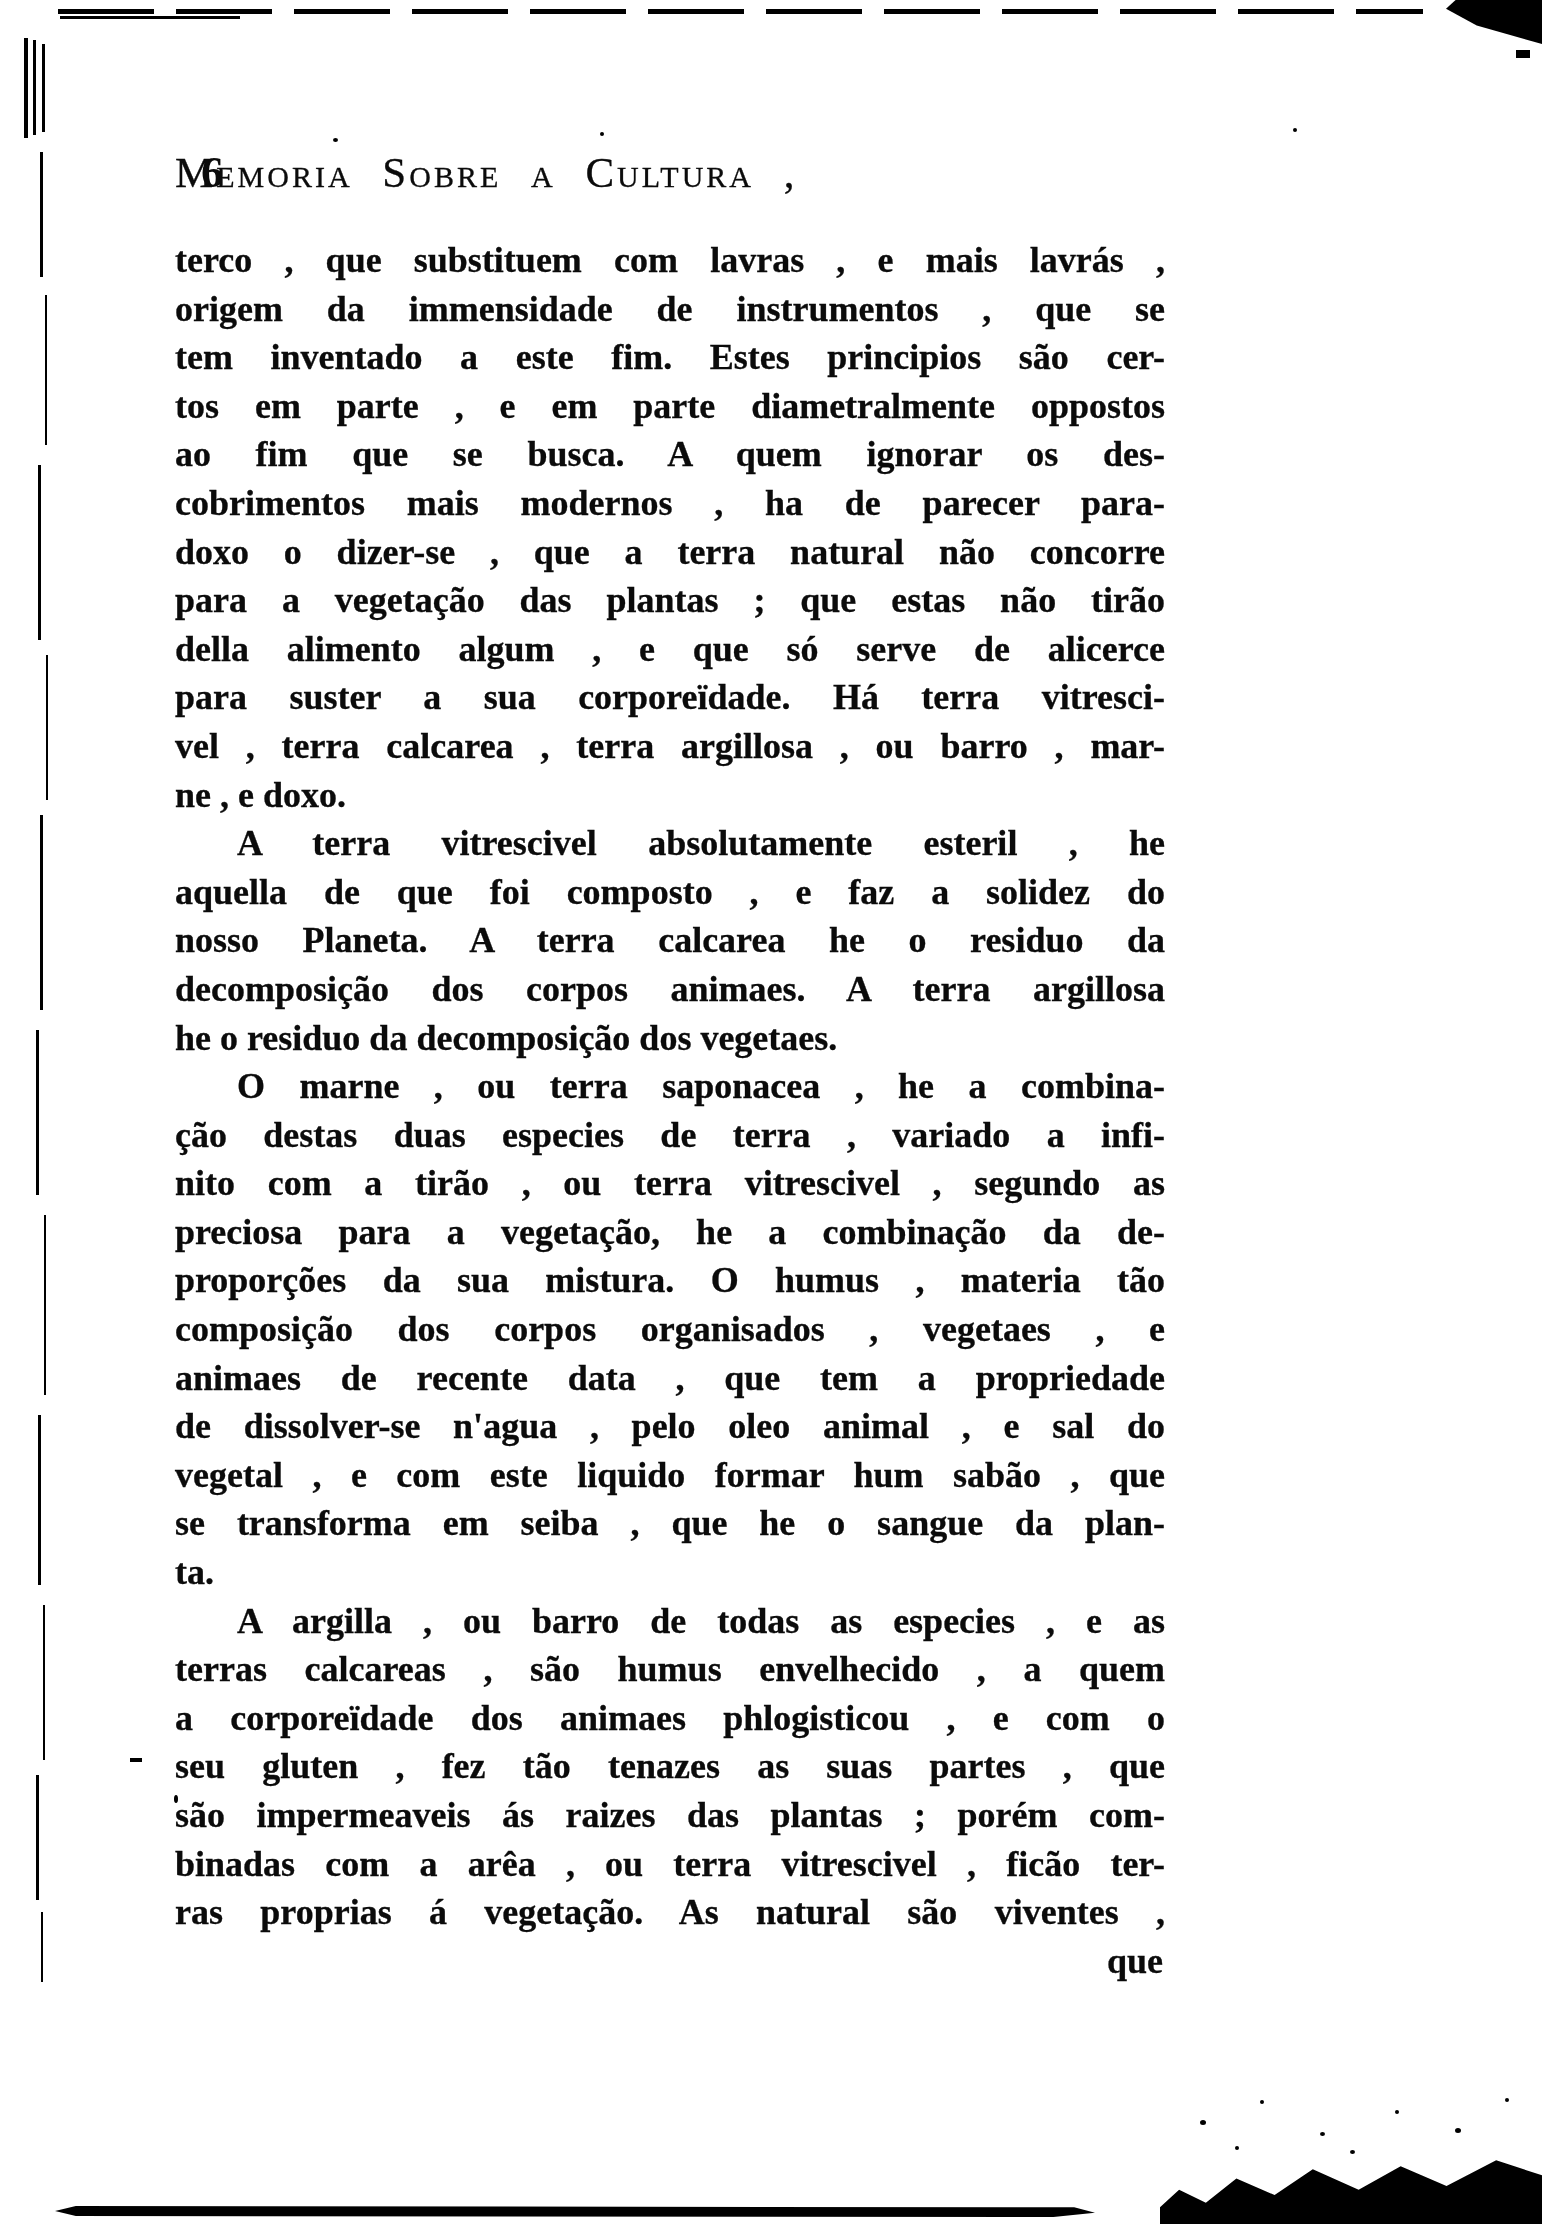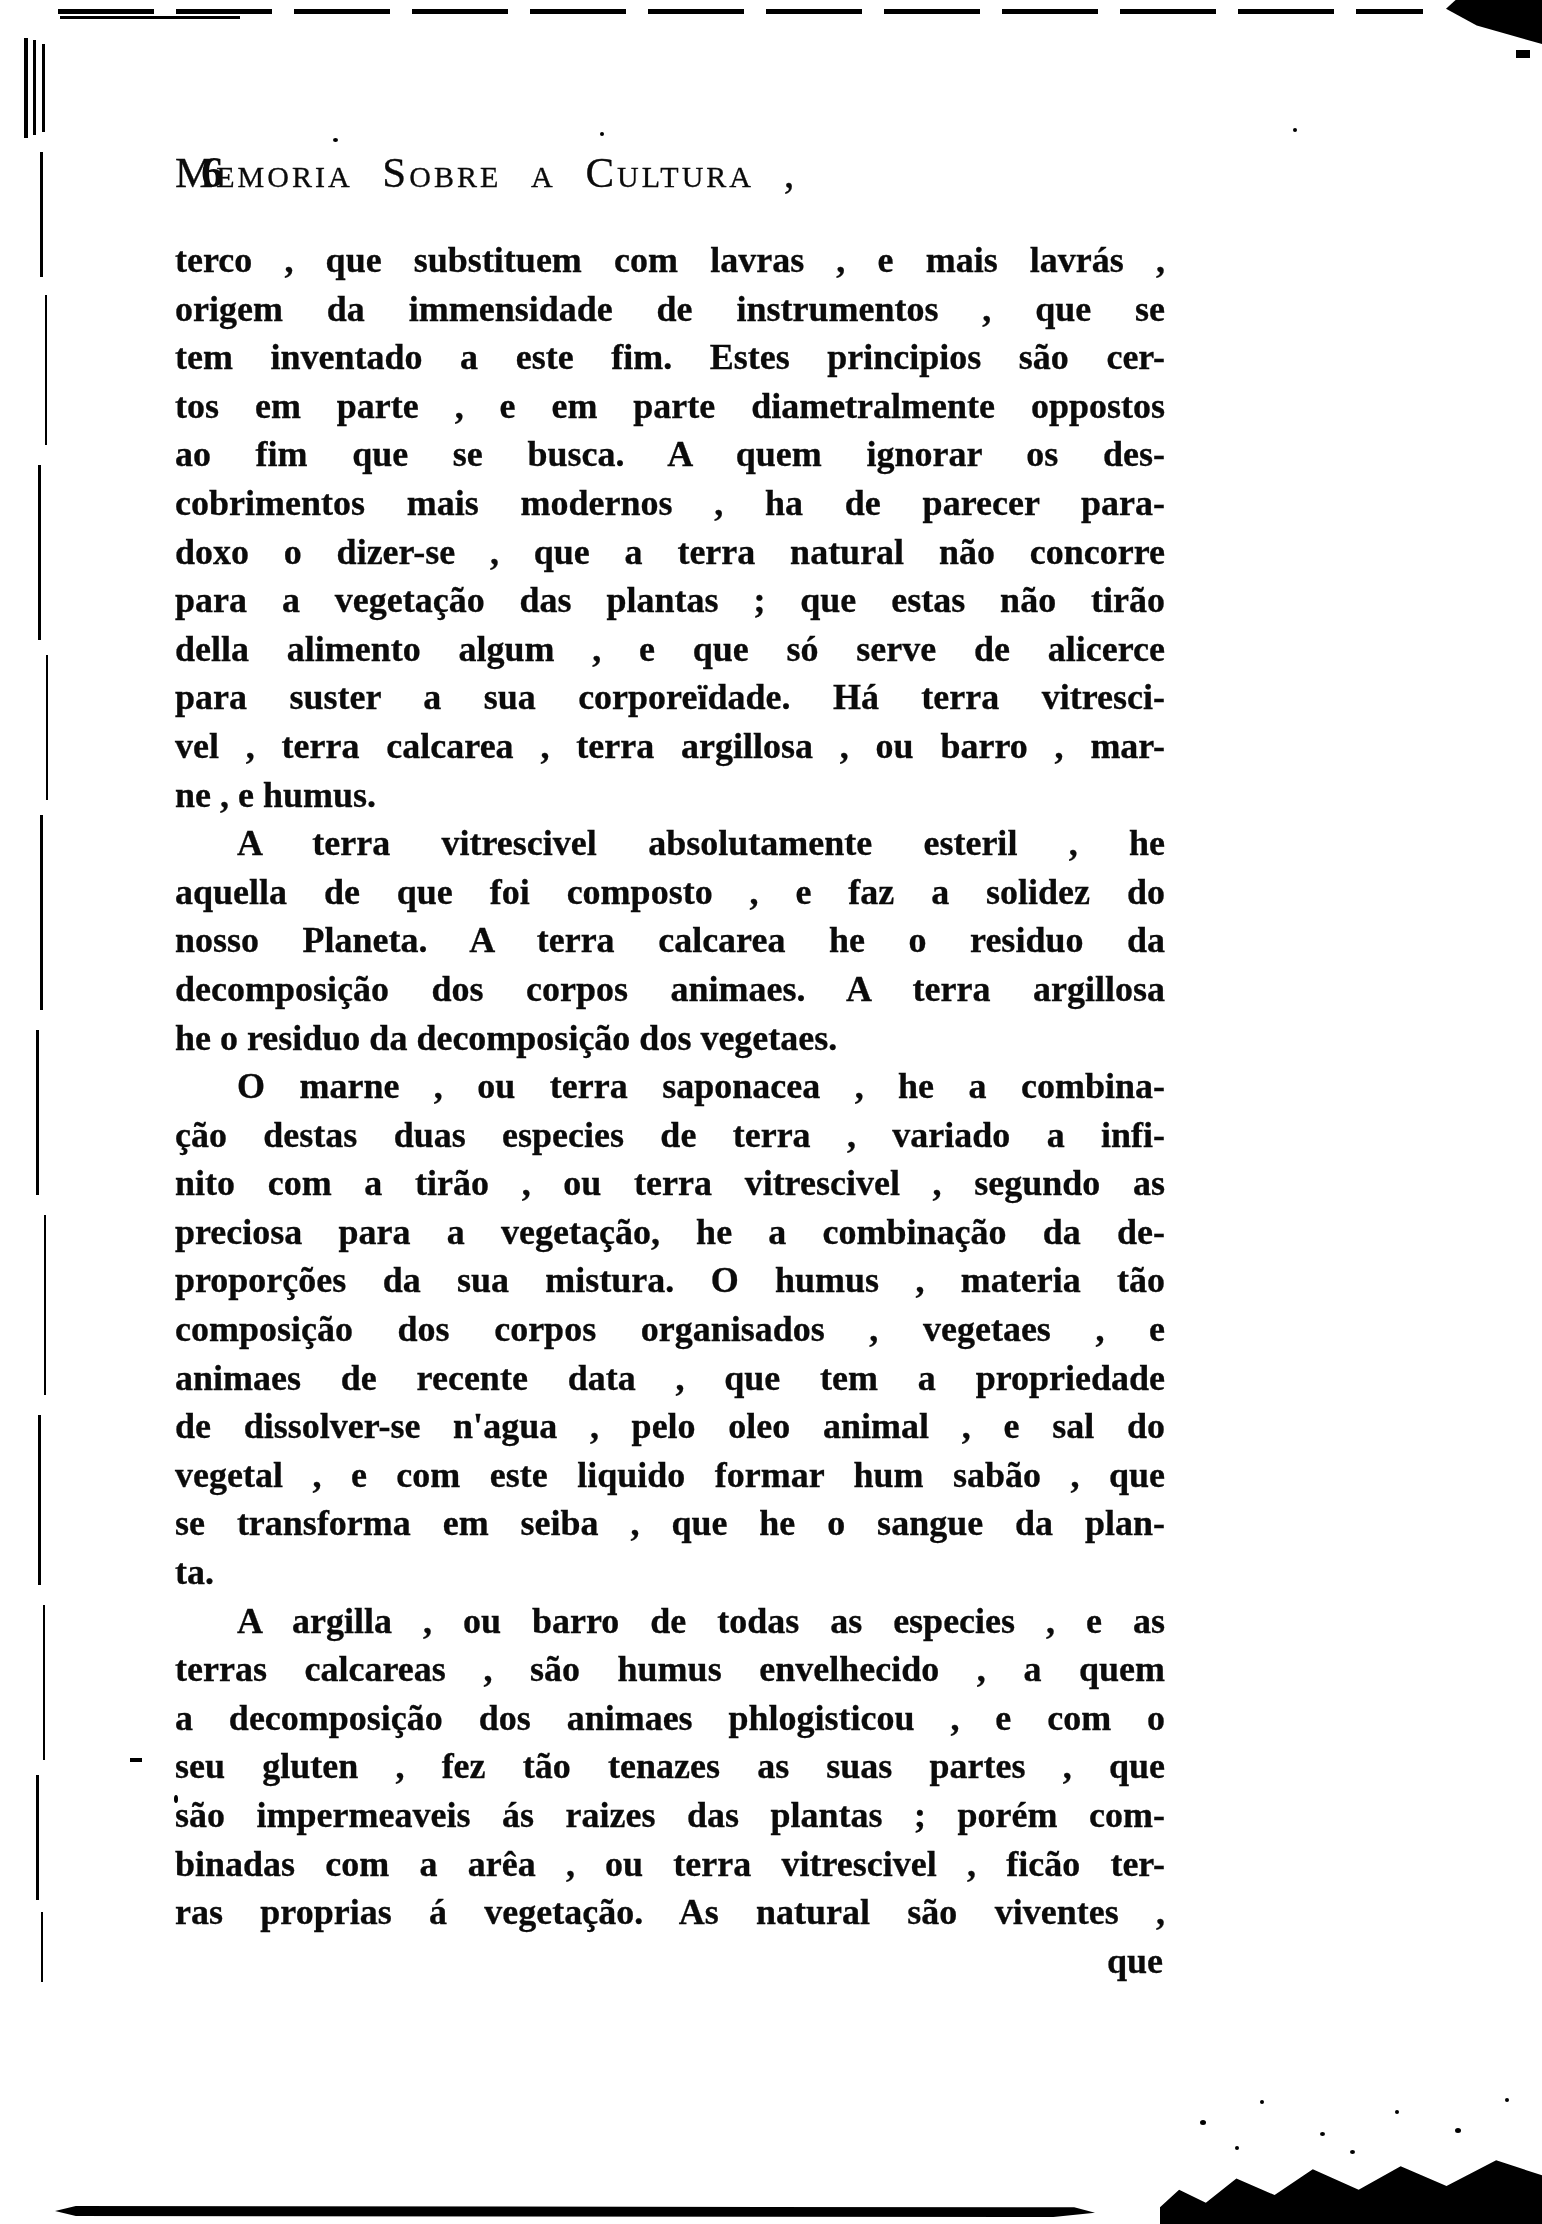--- a/index.html
+++ b/index.html
@@ -104,40 +104,40 @@
       <div class="ln">origem da immensidade de instrumentos , que se</div>
       <div class="ln">tem inventado a este fim. Estes principios são cer-</div>
       <div class="ln">tos em parte , e em parte diametralmente oppostos</div>
       <div class="ln">ao fim que se busca.  A quem ignorar os des-</div>
       <div class="ln">cobrimentos mais modernos , ha de parecer para-</div>
       <div class="ln">doxo o dizer-se , que a terra natural não concorre</div>
       <div class="ln">para a vegetação das plantas ; que estas não tirão</div>
       <div class="ln">della alimento algum , e que só serve de alicerce</div>
       <div class="ln">para suster a sua corporeïdade.  Há terra vitresci-</div>
       <div class="ln">vel , terra calcarea , terra argillosa , ou barro , mar-</div>
-      <div class="ln end">ne , e humus.</div>
+      <div class="ln end">ne , e doxo.</div>
       <div class="ln ind">A terra vitrescivel absolutamente esteril , he</div>
       <div class="ln">aquella de que foi composto , e faz a solidez do</div>
       <div class="ln">nosso Planeta.  A terra calcarea he o residuo da</div>
       <div class="ln">decomposição dos corpos animaes.  A terra argillosa</div>
       <div class="ln end">he o residuo da decomposição dos vegetaes.</div>
       <div class="ln ind">O marne , ou terra saponacea , he a combina-</div>
       <div class="ln">ção destas duas especies de terra , variado a infi-</div>
       <div class="ln">nito com a tirão , ou terra vitrescivel , segundo as</div>
       <div class="ln">preciosa para a vegetação, he a combinação da de-</div>
       <div class="ln">proporções da sua mistura.  O humus , materia tão</div>
       <div class="ln">composição dos corpos organisados , vegetaes , e</div>
       <div class="ln">animaes de recente data , que tem a propriedade</div>
       <div class="ln">de dissolver-se n'agua , pelo oleo animal , e sal do</div>
       <div class="ln">vegetal , e com este liquido formar hum sabão , que</div>
       <div class="ln">se transforma em seiba , que he o sangue da plan-</div>
       <div class="ln end">ta.</div>
       <div class="ln ind">A argilla , ou barro de todas as especies , e as</div>
       <div class="ln">terras calcareas , são humus envelhecido , a quem</div>
-      <div class="ln">a decomposição dos animaes phlogisticou , e com o</div>
+      <div class="ln">a corporeïdade dos animaes phlogisticou , e com o</div>
       <div class="ln">seu gluten , fez tão tenazes as suas partes , que</div>
       <div class="ln">são impermeaveis ás raizes das plantas ; porém com-</div>
       <div class="ln">binadas com a arêa , ou terra vitrescivel , ficão ter-</div>
       <div class="ln">ras proprias á vegetação.  As natural são viventes ,</div>
       <div class="ln cw">que</div>
     </div>
 
 </div>
 
 </body></html>

